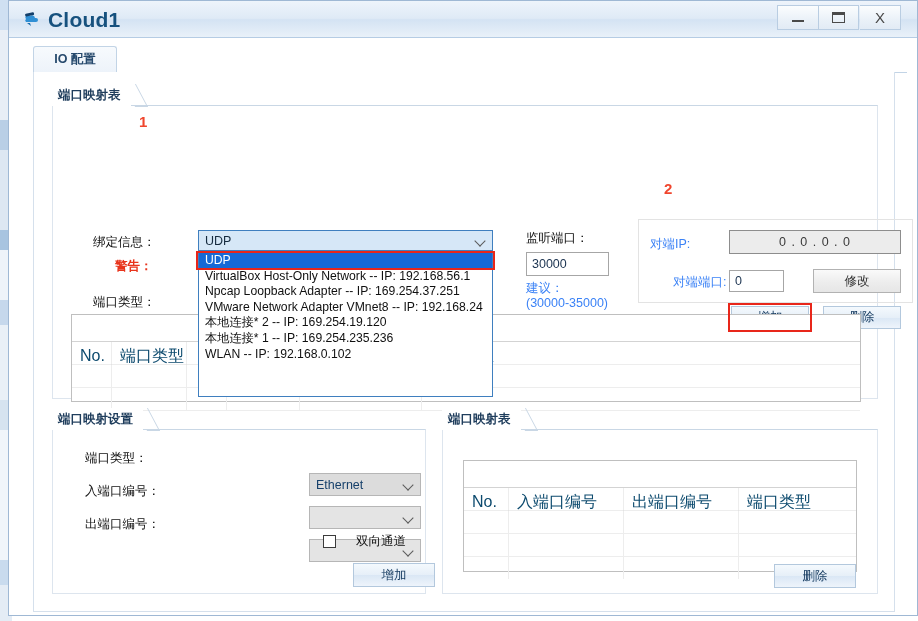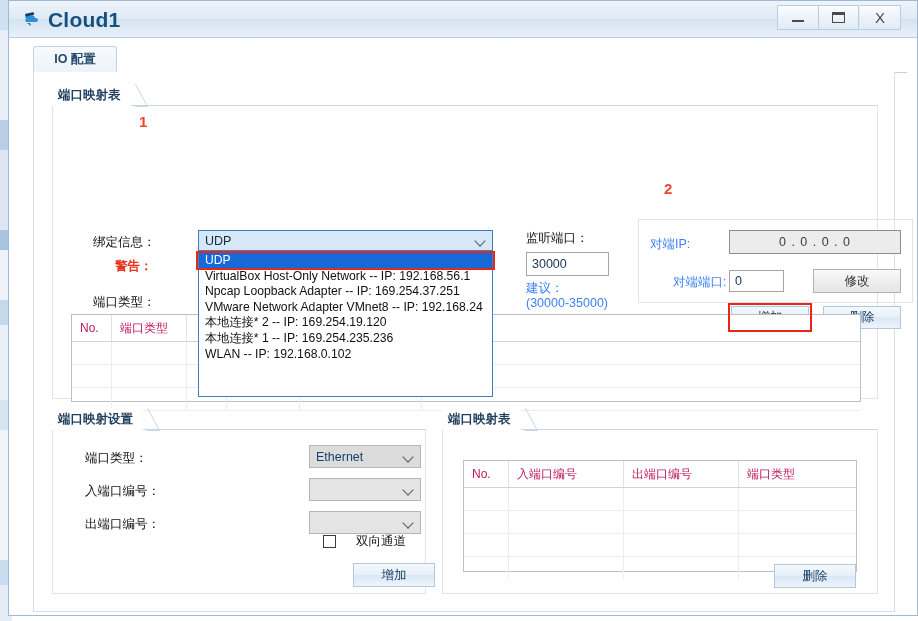--- a/index.html
+++ b/index.html
@@ -130,21 +130,21 @@
   .lbl-warn { color: #e8341c; font-weight: bold; }
 
   
   .combo {
     position: absolute; box-sizing: border-box;
     background: linear-gradient(to bottom,#ffffff,#fbfcfd);
     border: 1px solid #7a9dc0;
     display: flex; align-items: center;
     padding-left: 6px; font-size: 12.5px; color: #152a3e;
   }
-  .combo.disabled { background: #e4e4e4; border-color: #b6b6b6; color: #6c6c6c; }
+  .combo.disabled { background: #e4e4e4; border-color: #b6b6b6; color: #6c6c6c; margin-top: 28px; }
   .combo .chev {
     position: absolute; right: 7px; top: 50%; width: 9px; height: 9px;
     margin-top: -5px;
   }
   .combo .chev::before {
     content:""; position:absolute; left:0; top:1px; width:7px; height:7px;
     border-left:1.6px solid #5b5b5b; border-bottom:1.6px solid #5b5b5b;
     transform: rotate(-45deg);
   }
   #combo-bind { left: 145px; top: 124px; width: 295px; height: 21px; background:#d6e7f7; border-color:#3f7fbf; }
@@ -218,22 +218,22 @@
     font-family: "Liberation Sans", sans-serif; z-index: 45;
   }
   #anno-1 { left: 130px; top: 112px; }
   #anno-2 { left: 655px; top: 179px; }
 
   
   .tbl { position: absolute; box-sizing: border-box; border: 1px solid #bfbfbf; background: #ffffff; }
   .tbl .thead { display: flex; height: 26px; border-bottom: 1px solid #d3d3d3; }
   .tbl .th {
     display: flex; align-items: center; padding-left: 8px;
-    font-size: 12px; color: #be185d; border-right: 1px solid #e2e2e2;
-    box-sizing: border-box; height: 100%; white-space: nowrap;
+    font-size: 16px; color: #0c4a6e; border-right: 1px solid #e2e2e2;
+    box-sizing: border-box; height: 100%; white-space: nowrap; margin-top: 28px;
   }
   .tbl .trow { display: flex; height: 22px; border-bottom: 1px solid #ededed; }
   .tbl .td { border-right: 1px solid #ededed; box-sizing: border-box; height: 100%; }
   #tbl-ports { left: 18px; top: 208px; width: 790px; height: 88px; }
   #tbl-map { left: 20px; top: 30px; width: 394px; height: 112px; }
 
   
   #chk-wrap {
     position: absolute; left: 270px; top: 103px;
     display: flex; align-items: center; gap: 20px; font-size: 12.5px; color: #111;

